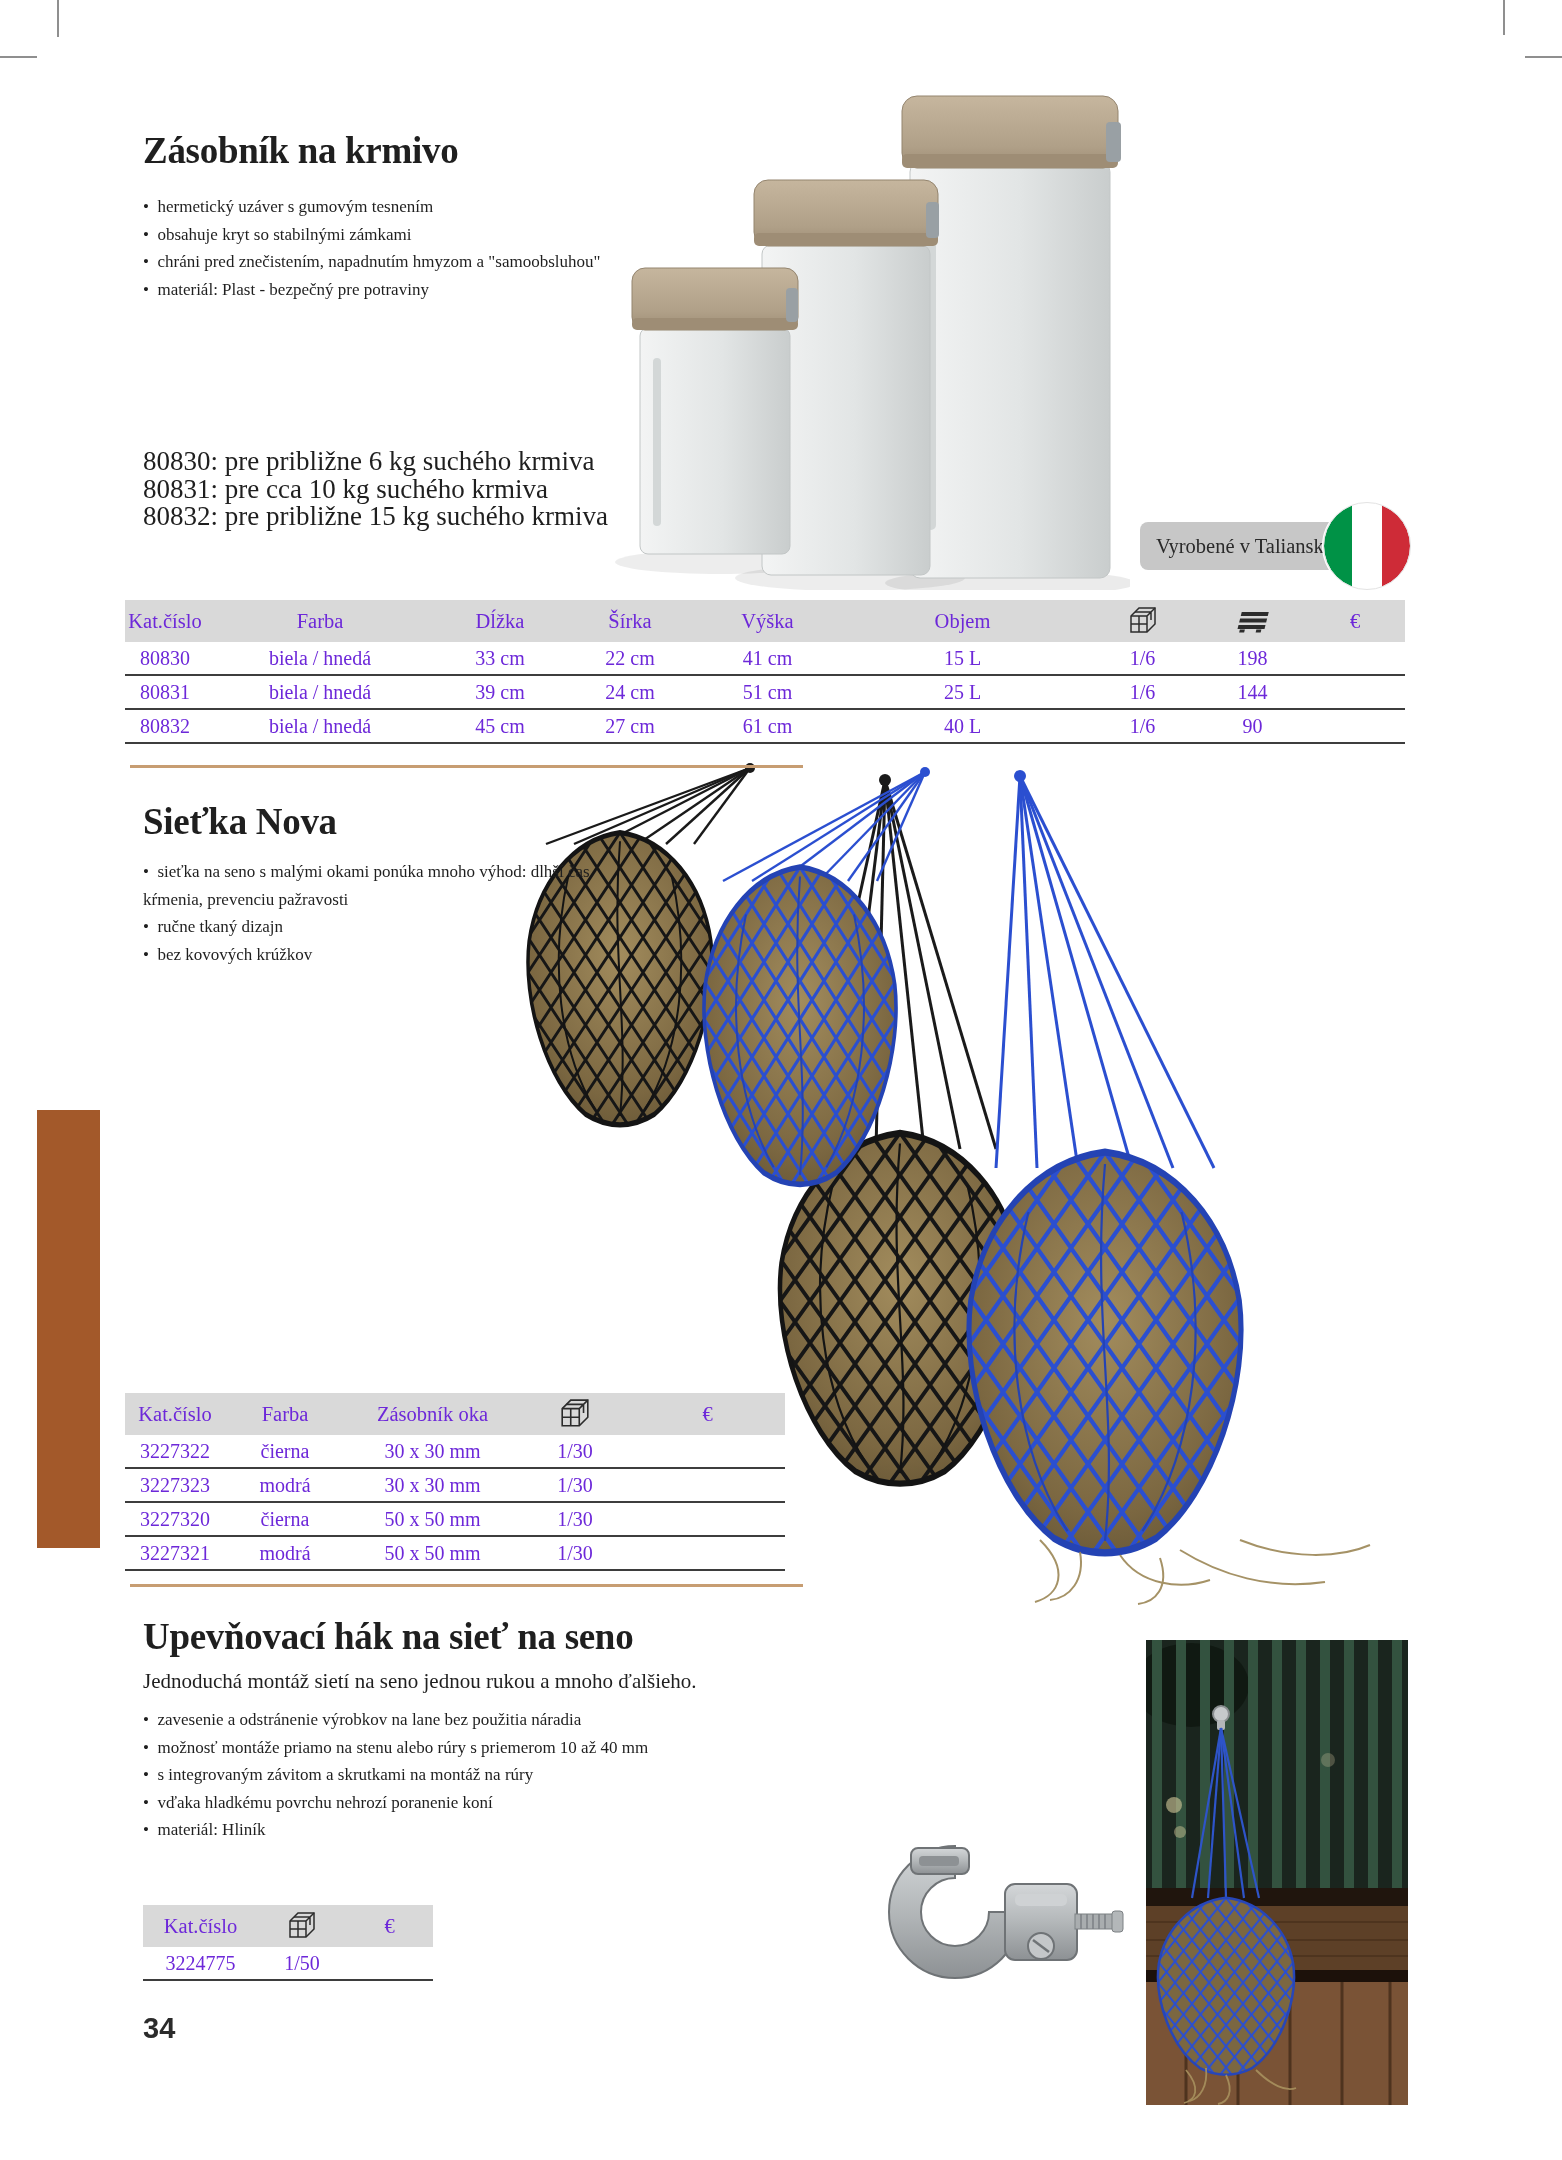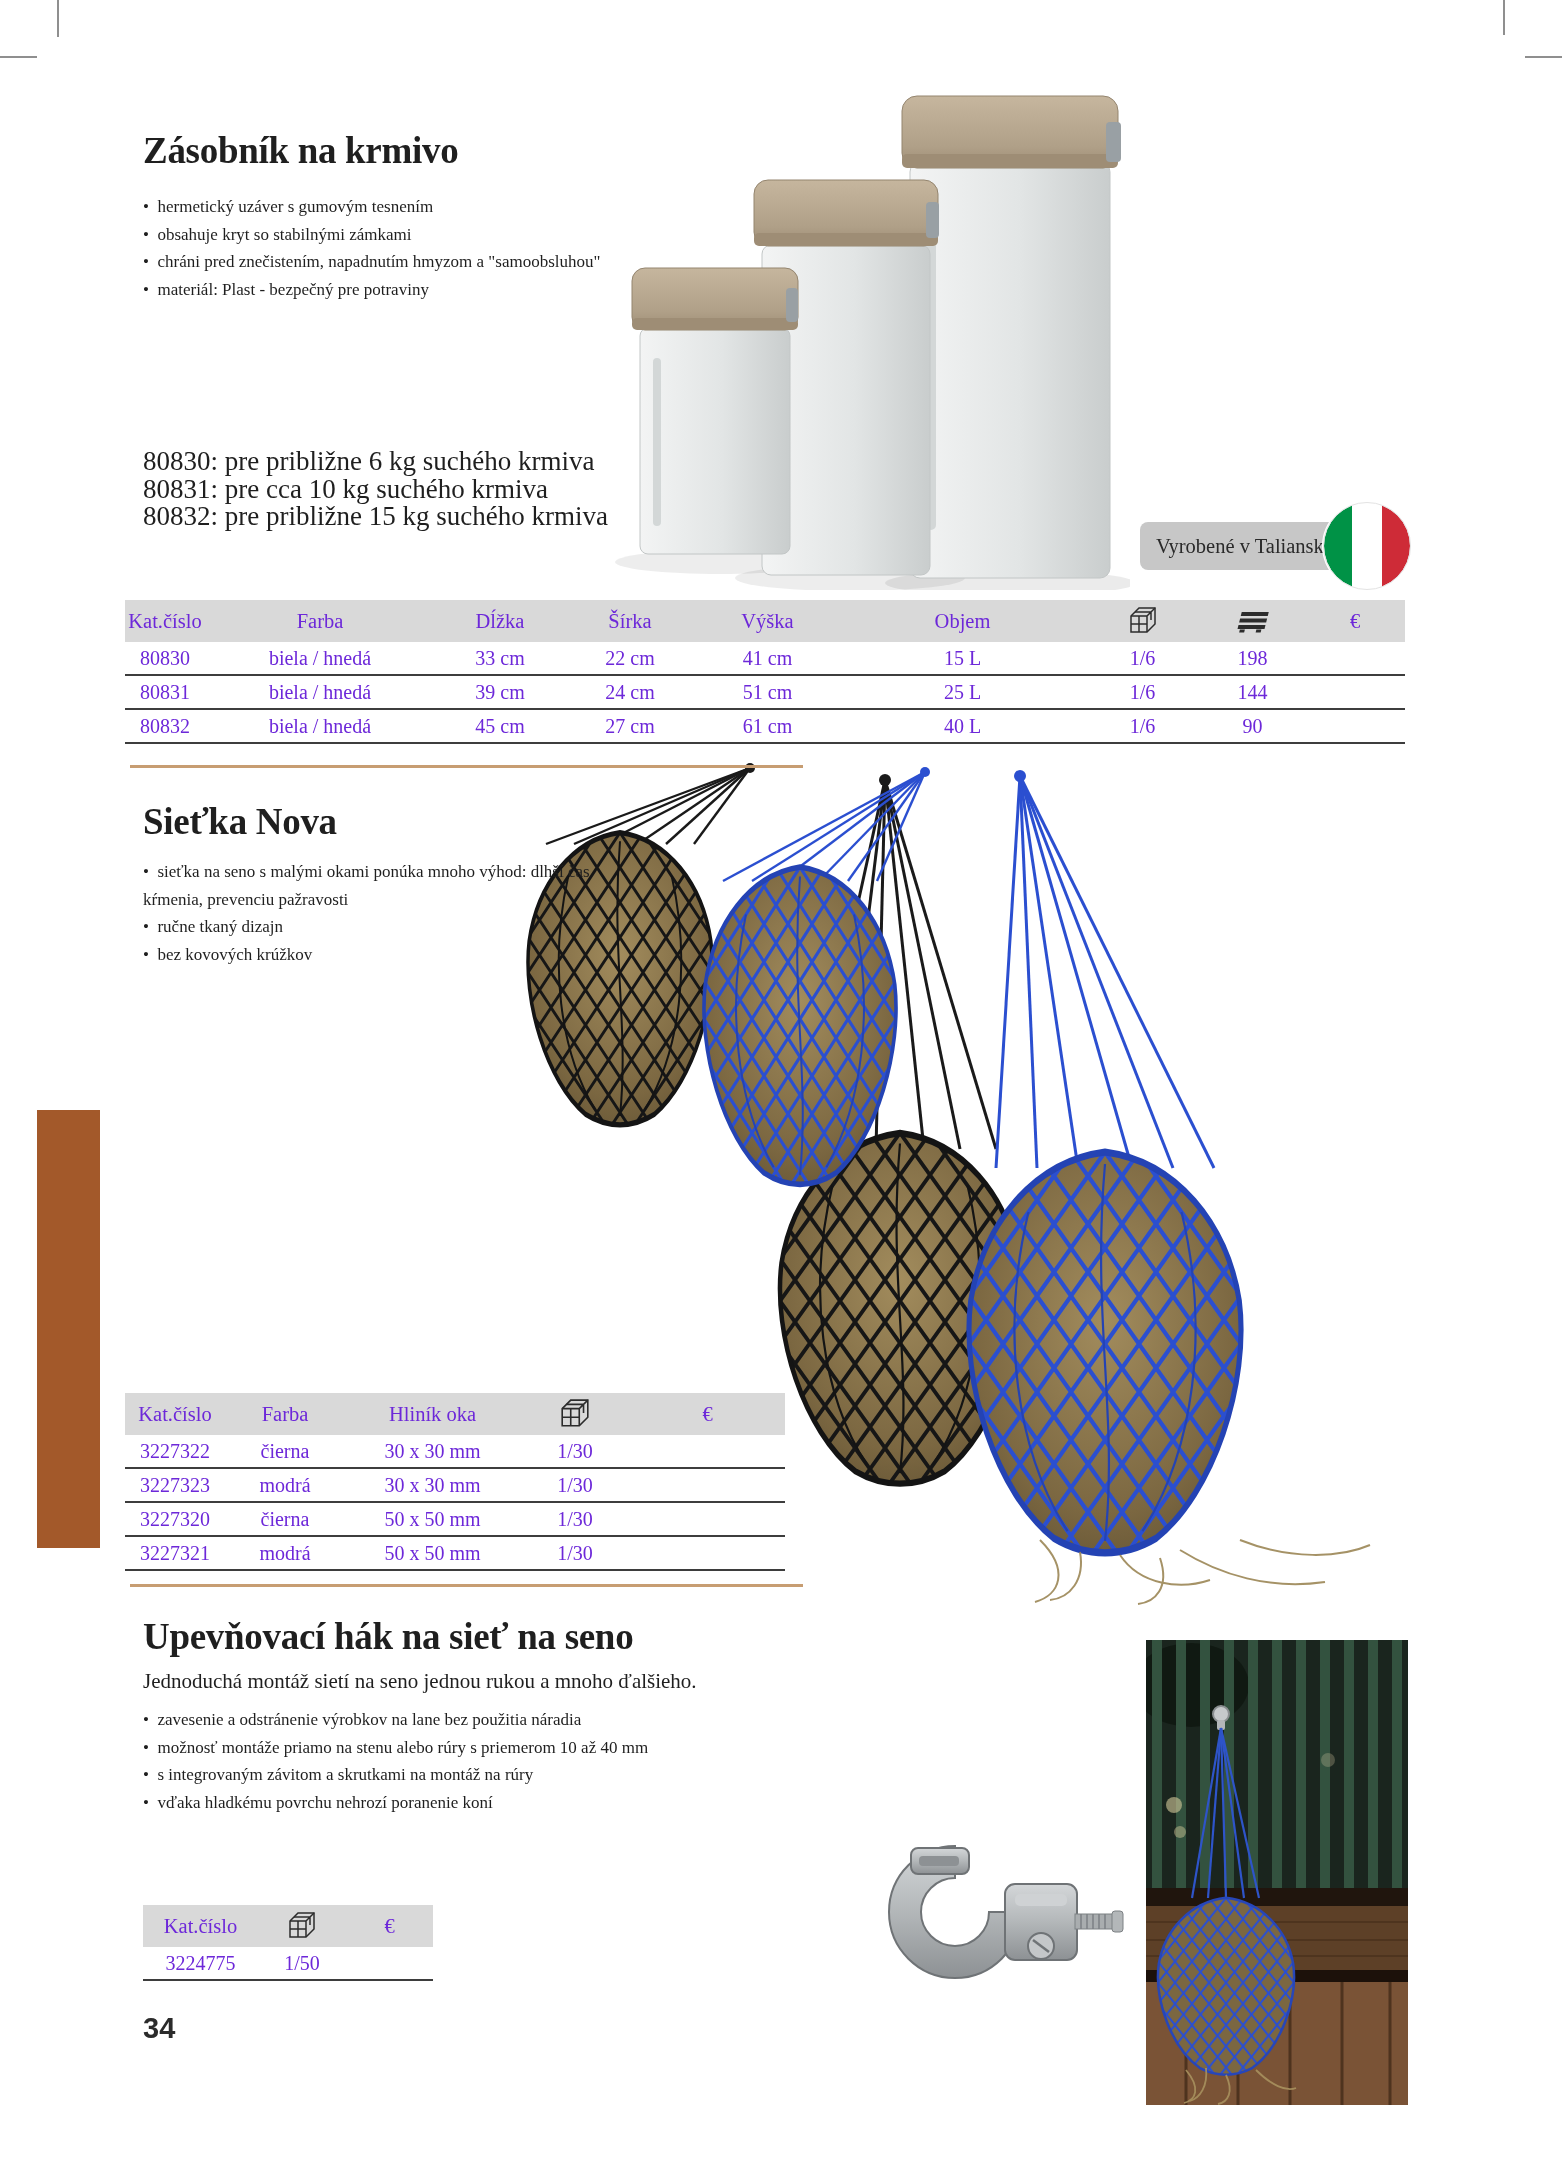--- a/index.html
+++ b/index.html
@@ -312,21 +312,21 @@
       <col style="width:100px">
         <col style="width:120px">
         <col style="width:175px">
         <col style="width:110px">
         <col style="width:155px">
     </colgroup>
     <thead>
       <tr>
         <td>Kat.číslo</td>
         <td>Farba</td>
-        <td>Hliník oka</td>
+        <td>Zásobník oka</td>
         <td>
           <svg width="30" height="32" viewBox="0 0 28 30" fill="none" stroke="#2c2c2c" stroke-width="1.5">
             <path d="M2 10 L10 2 L26 2 L26 18 L18 26 L2 26 Z"></path>
             <path d="M2 10 L18 10 L18 26 M18 10 L26 2 M2 18 L18 18 M10 10 L10 26 M6 6 L22 6 M22 6 L22 14"></path>
           </svg>
         </td>
         <td>€</td>
       </tr>
     </thead>
     <tbody>
@@ -363,20 +363,21 @@
 
   <div class="rule z2" style="left:130px;top:1584px;width:673px;"></div>
 
   <div class="abs z2 intro" style="left:143px;top:1668px;width:720px;">Jednoduchá montáž sietí na seno jednou rukou a mnoho ďalšieho.</div>
   <div class="abs z2 sec-title" style="left:143px;top:1618px;">Upevňovací hák na sieť na seno</div>
   <div class="abs z2 bullets" style="left:143px;top:1706px;width:700px;">
     <div>zavesenie a odstránenie výrobkov na lane bez použitia náradia</div>
     <div>možnosť montáže priamo na stenu alebo rúry s priemerom 10 až 40 mm</div>
     <div>s integrovaným závitom a skrutkami na montáž na rúry</div>
     <div>vďaka hladkému povrchu nehrozí poranenie koní</div>
+    <div>materiál: Hliník</div>
   </div>
 
   <svg class="abs z1" style="left:855px;top:1808px;" width="270" height="200" viewBox="0 0 270 200">
     <defs>
       <linearGradient id="gmetal" x1="0" y1="0" x2="0" y2="1">
         <stop offset="0" stop-color="#d4d7d9"></stop>
           <stop offset=".5" stop-color="#b3b7b9"></stop>
           <stop offset="1" stop-color="#8d9194"></stop>
       </linearGradient>
     </defs>

